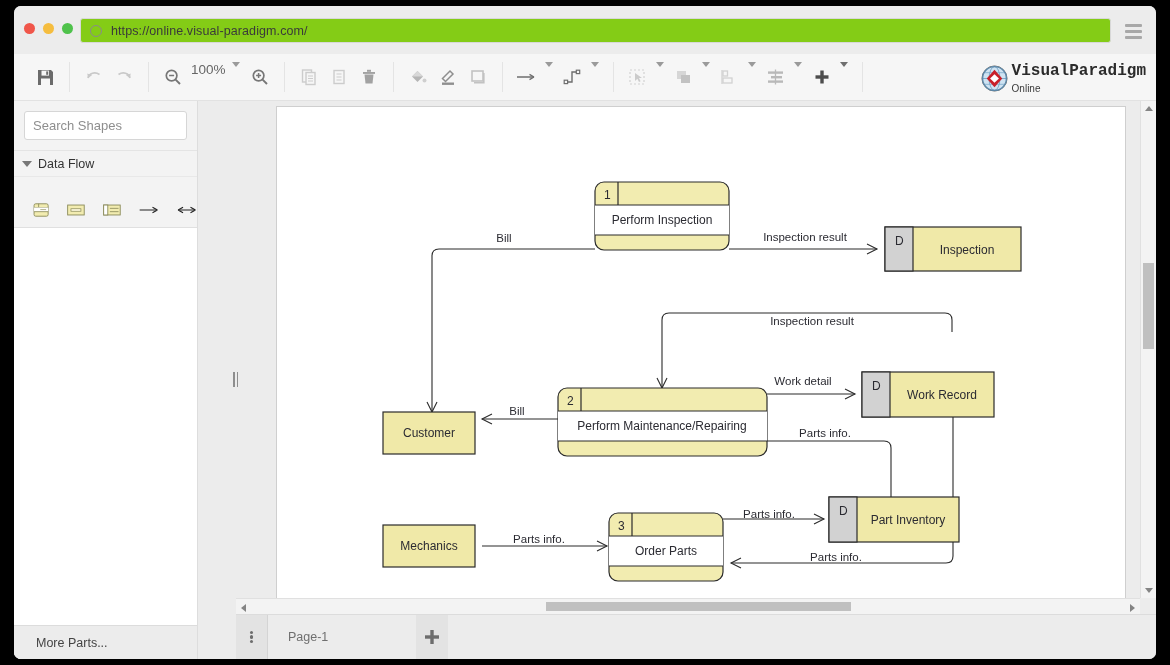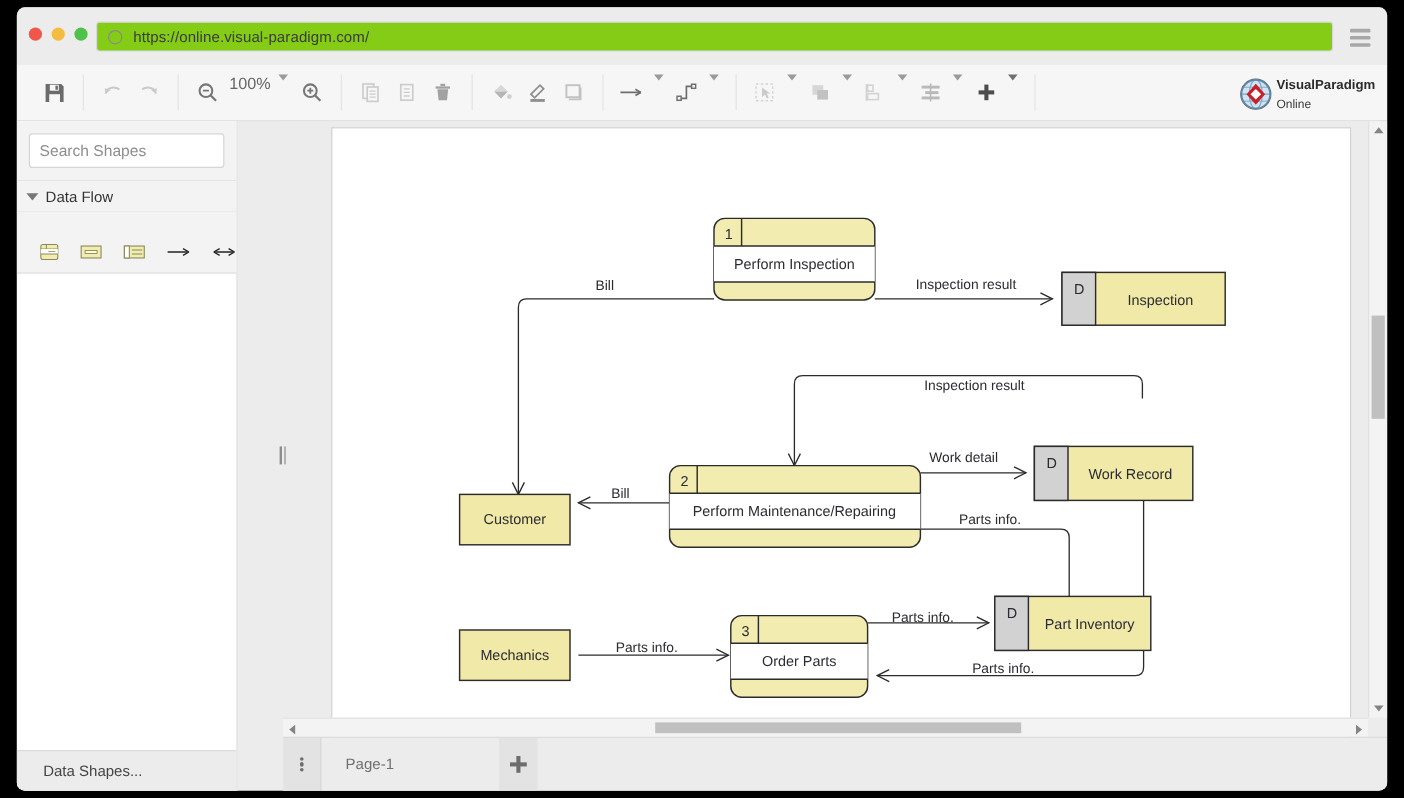--- a/index.html
+++ b/index.html
@@ -54,21 +54,21 @@
     cursor: pointer;
   }
   .tbtn svg { display: block; }
   .zoomlabel { font-size: 13.5px; color: #666; padding: 0 3px; }
   .caret { width: 0; height: 0; border-left: 4.5px solid transparent; border-right: 4.5px solid transparent;
            border-top: 5px solid #9a9a9a; margin: 0 5px 0 3px; cursor: pointer; }
   .caret.dk { border-top-color: #6f6f6f; }
   .logo { position: absolute; right: 10px; top: 8px; display: flex; align-items: center; }
   .logo-mark { width: 29px; height: 29px; margin-right: 3px; }
   .logo-txt { line-height: 1.02; }
-  .logo-txt .l1 { font-size: 11px; font-weight: bold; color: #2b2b2b; }
+  .logo-txt .l1 { font-size: 16px; font-weight: bold; color: #2b2b2b; font-family: Liberation Mono, monospace; }
   .logo-txt .l2 { font-size: 10px; color: #3a3a3a; text-align: right; }
 
   
   .sidebar {
     position: absolute; left: 0; top: 95px; width: 184px; bottom: 0;
     background: #fff; border-right: 1px solid #ddd;
   }
   .searchwrap { padding: 10px; background: #f3f3f3; border-bottom: 1px solid #e4e4e4; }
   .searchbox {
     height: 29px; background: #fff; border: 1px solid #d6d6d6; border-radius: 3px;
@@ -370,21 +370,21 @@
         <path d="M23.5 8 L17.5 4.7 M23.5 8 L17.5 11.3" stroke="#222" stroke-width="1.4" fill="none"></path>
       </svg>
       <svg class="sh" width="26" height="16" viewBox="0 0 26 16">
         <line x1="4" y1="8" x2="22" y2="8" stroke="#222" stroke-width="1.4"></line>
         <path d="M2.5 8 L8.5 4.7 M2.5 8 L8.5 11.3" stroke="#222" stroke-width="1.4" fill="none"></path>
         <path d="M23.5 8 L17.5 4.7 M23.5 8 L17.5 11.3" stroke="#222" stroke-width="1.4" fill="none"></path>
       </svg>
     </div>
 
     <div class="moreshapes">
-      <span>Data Shapes...</span>
+      <span>More Parts...</span>
     </div>
   </div>
 
   <div class="splitter">
       <i></i>
       <i></i>
     </div>
 
   <div class="canvasarea">
     <div class="paper">

